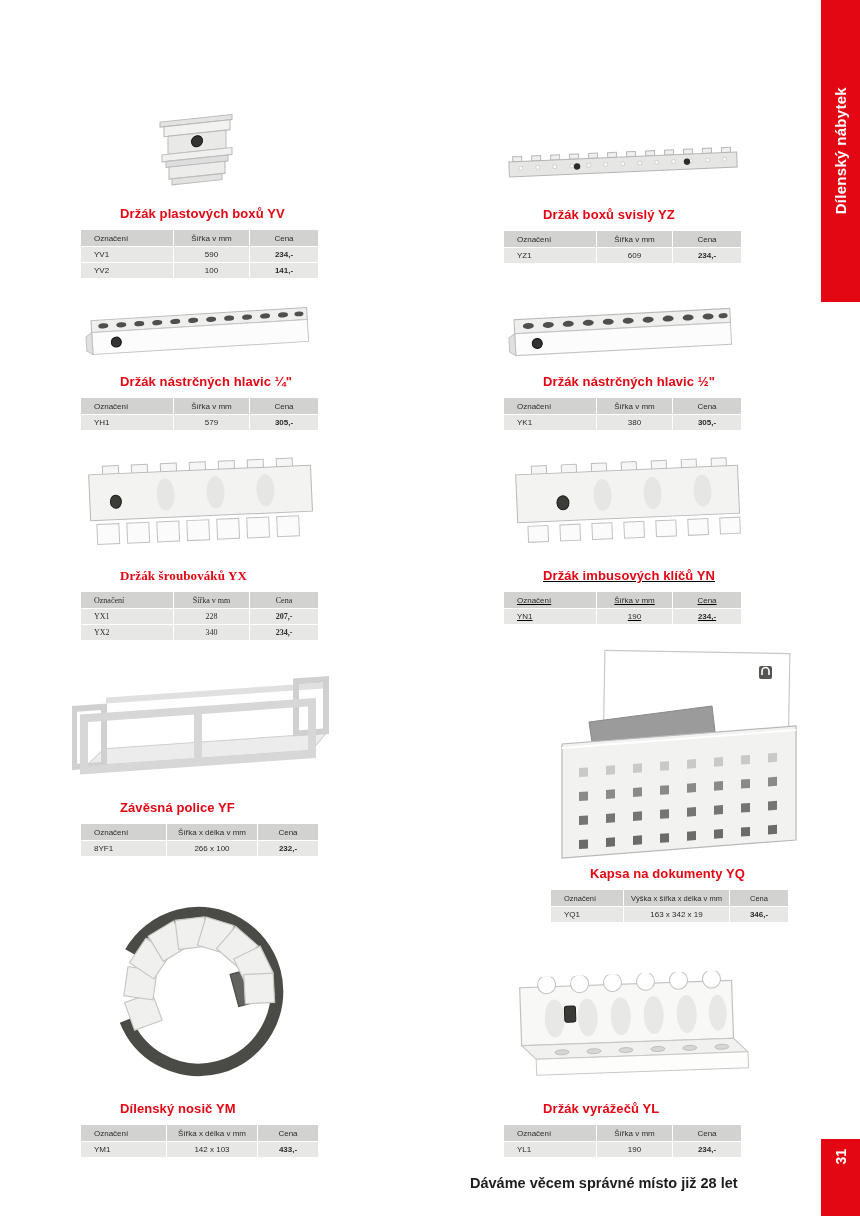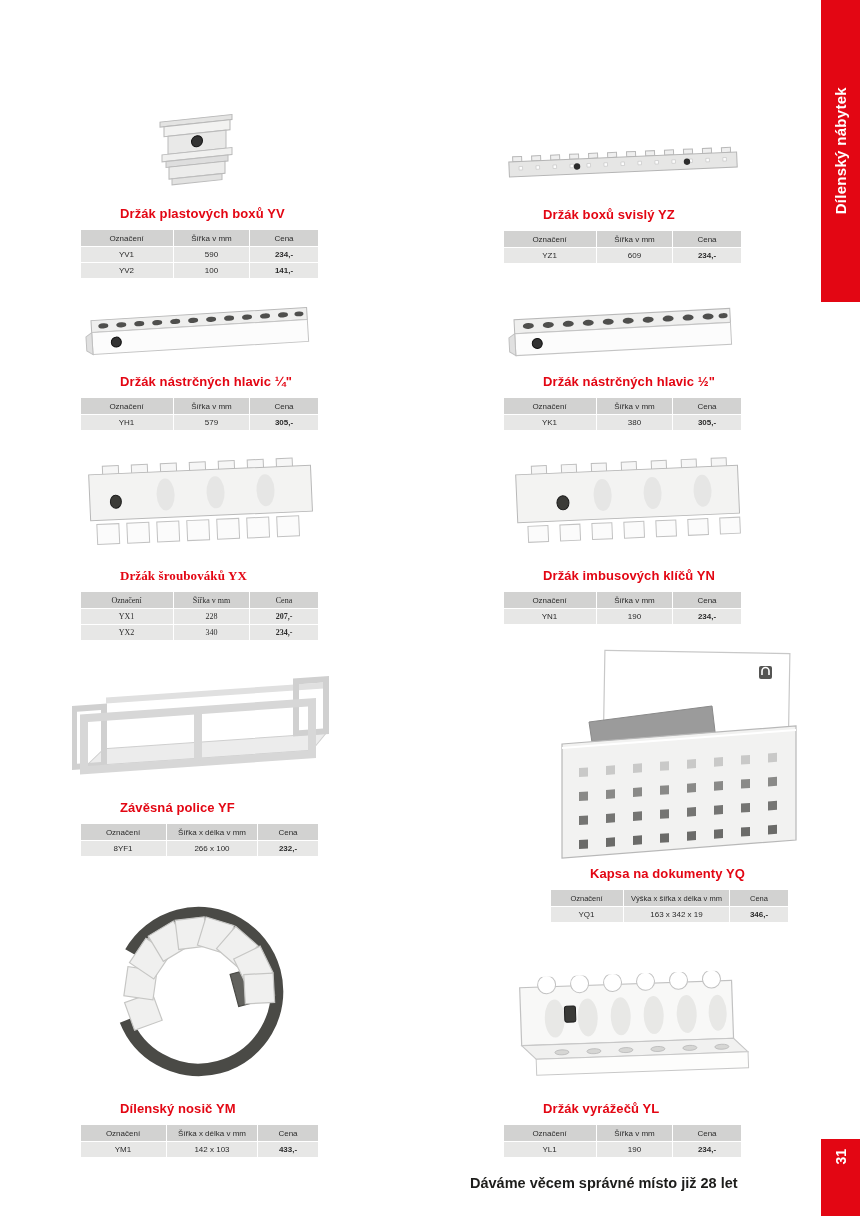--- a/index.html
+++ b/index.html
@@ -6,21 +6,21 @@
   .page{position:relative;width:860px;height:1216px;background:#ffffff;
         font-family:"Liberation Sans",sans-serif;overflow:hidden;}
   .sec{position:absolute;width:235px;}
   .img-area{position:relative;overflow:visible;}
   .p-title{color:#e30613;font-weight:bold;font-size:13px;line-height:15px;
            margin:0 0 8px 0;letter-spacing:.1px;padding-left:40px;}
   table.ptable{width:235px;table-layout:fixed;border-collapse:separate;border-spacing:1px;
                font-size:8px;color:#2b2b2b;}
   table.ptable th{background:#d2d2d1;font-weight:normal;height:14px;vertical-align:middle;}
   table.ptable td{background:#e7e7e6;height:13px;vertical-align:middle;}
-  table.ptable th:first-child,table.ptable td:first-child{text-align:center;padding-left:0;}
+  table.ptable th:first-child,table.ptable td:first-child{text-align:left;padding-left:13px;}
   table.ptable th:not(:first-child),table.ptable td:not(:first-child){text-align:center;}
   table.ptable td:last-child{font-weight:bold;}
   table.t-dims3 th{font-size:7.5px;}
   .sidebar-top{position:absolute;left:821px;top:0;width:39px;height:302px;background:#e30613;
                display:flex;align-items:center;justify-content:center;}
   .sidebar-bottom{position:absolute;left:821px;top:1139px;width:39px;height:77px;background:#e30613;
                display:flex;align-items:flex-start;justify-content:center;padding-top:10px;box-sizing:border-box;}
   .vtext{writing-mode:vertical-rl;transform:rotate(180deg);color:#fff;font-weight:bold;
          font-size:15px;letter-spacing:.3px;white-space:nowrap;}
   .vnum{writing-mode:vertical-rl;transform:rotate(180deg);color:#fff;font-weight:bold;font-size:14px;}
@@ -358,21 +358,21 @@
       <tbody>
         <tr>
           <td>YK1</td>
           <td>380</td>
           <td>305,-</td>
         </tr>
       </tbody>
     </table>
   </div>
 
-  <div class="sec" style="left:503px;top:444px;">
+  <div class="sec" style="left:503px;top:444px;text-decoration:underline;">
     <div class="img-area" style="height:124px;">
       <svg width="250" height="112" style="margin-top:4px;" viewBox="0 0 250 112">
         <g transform="rotate(-2.5 125 55)">
           <rect x="30" y="14" width="15" height="10" fill="#f6f6f6" stroke="#bdbdbd" stroke-width="1"></rect>
           <rect x="60" y="14" width="15" height="10" fill="#f6f6f6" stroke="#bdbdbd" stroke-width="1"></rect>
           <rect x="90" y="14" width="15" height="10" fill="#f6f6f6" stroke="#bdbdbd" stroke-width="1"></rect>
           <rect x="120" y="14" width="15" height="10" fill="#f6f6f6" stroke="#bdbdbd" stroke-width="1"></rect>
           <rect x="150" y="14" width="15" height="10" fill="#f6f6f6" stroke="#bdbdbd" stroke-width="1"></rect>
           <rect x="180" y="14" width="15" height="10" fill="#f6f6f6" stroke="#bdbdbd" stroke-width="1"></rect>
           <rect x="210" y="14" width="15" height="10" fill="#f6f6f6" stroke="#bdbdbd" stroke-width="1"></rect>

